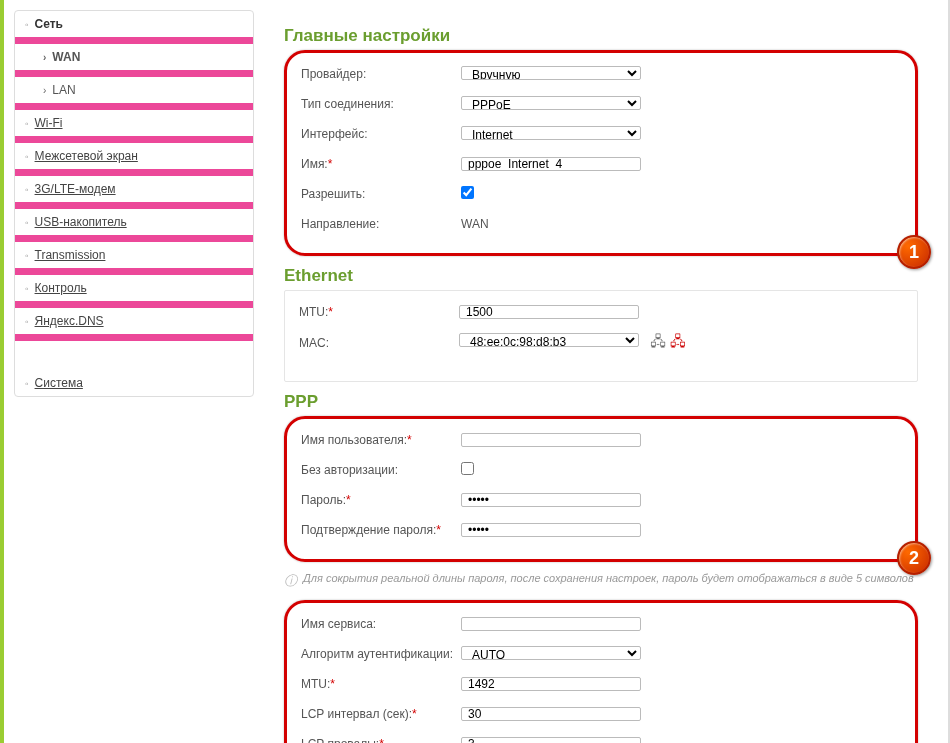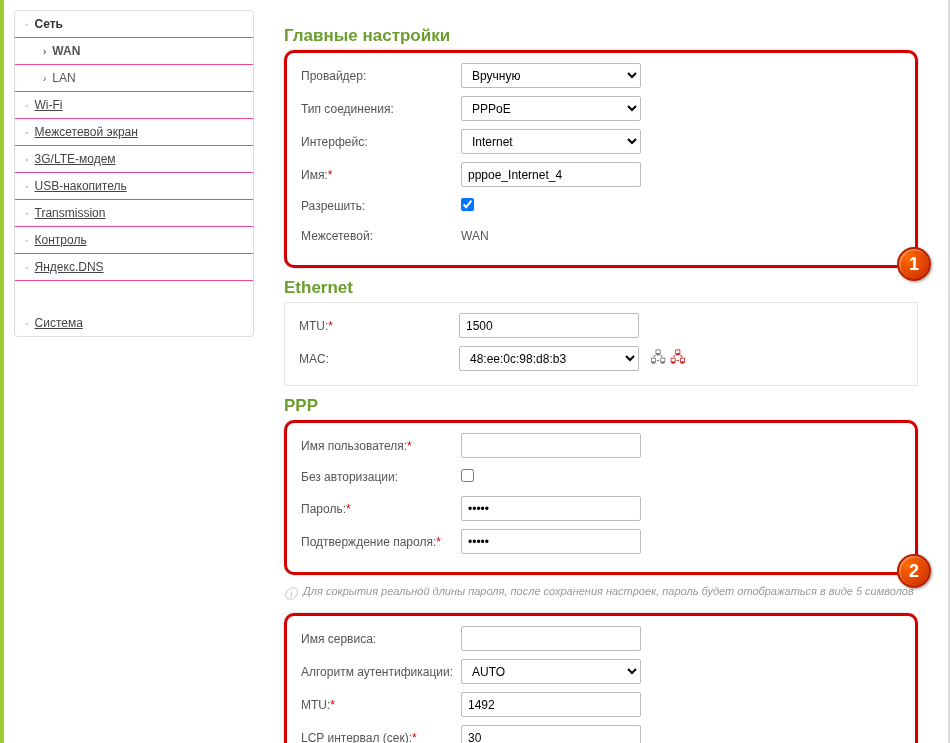--- a/index.html
+++ b/index.html
@@ -1,37 +1,37 @@
 <!DOCTYPE html>
 <html><head>
 <meta charset="utf-8">
 <style>
 * { box-sizing: border-box; margin: 0; padding: 0; }
 body { font-family: Arial, sans-serif; font-size: 12px; background: #f5f5f5; color: #333; }
 .container { display: flex; width: 950px; min-height: 743px; margin: 0 auto; background: #fff; border-left: 4px solid #9acd32; border-right: 2px solid #ddd; padding-top: 10px; }
 .sidebar { width: 260px; padding: 0 10px; }
 .nav-list { list-style: none; border: 1px solid #ddd; border-radius: 4px; overflow: hidden; }
-.nav-item { padding: 6px 10px; border-bottom: 1px solid #ec4899; font-size: 12px; color: #444; cursor: pointer; }
+.nav-item { padding: 6px 10px; border-bottom: 7px solid #ec4899; font-size: 12px; color: #444; cursor: pointer; }
 .nav-item:last-child { border-bottom: none; margin-top: 29px; }
 .nav-item.top { font-weight: normal; text-decoration: underline; }
 .nav-item.section { font-weight: bold; color: #333; }
 .nav-item.sub { padding-left: 28px; color: #555; }
 .nav-item.sub.active { font-weight: bold; }
 .nav-item::before { content: "◦"; color: #888; margin-right: 6px; font-size: 10px; display: inline-block; }
 .nav-item.sub::before { content: "›"; color: #666; }
 .main { flex: 1; padding: 10px 30px 10px 20px; position: relative; }
 .section-title { color: #6b9e2f; font-weight: bold; font-size: 17px; margin: 6px 0 4px 0; }
 .panel { border: 1px solid #e5e5e5; border-radius: 2px; padding: 10px 14px; margin-bottom: 10px; position: relative; }
-.highlight { border: 3px solid #d30000; border-radius: 10px; box-shadow: 0 0 2px rgba(0,0,0,0.3); }
+.highlight { border: 3px solid #d30000; border-radius: 21px; box-shadow: 0 0 2px rgba(0,0,0,0.3); }
 .row { display: flex; align-items: center; margin-bottom: 8px; min-height: 22px; }
-.row:last-child { margin-bottom: 4px; }
+.row:last-child { margin-bottom: 16px; }
 .label { width: 160px; color: #555; font-size: 12px; }
 .req { color: #d30000; }
 .control { flex: 1; }
-select, input[type=text], input[type=password] { width: 180px; height: 25px; border: 1px solid #bbb; border-radius: 2px; padding: 0 6px; font-size: 12px; background: #fff; }
+select, input[type=text], input[type=password] { width: 180px; height: 14px; border: 1px solid #bbb; border-radius: 2px; padding: 0 6px; font-size: 12px; background: #fff; }
 .static { color: #555; }
 .hint { color: #999; font-style: italic; font-size: 11px; margin: 6px 0 10px 0; display: flex; align-items: flex-start; gap: 6px; }
 .hint-icon { color: #bbb; font-size: 13px; }
 .badge { position: absolute; width: 34px; height: 34px; border-radius: 50%; background: radial-gradient(circle at 30% 30%, #ff6a00, #c62800); color: #fff; font-weight: bold; font-size: 18px; display: flex; align-items: center; justify-content: center; border: 2px solid #b52000; box-shadow: 1px 1px 3px rgba(0,0,0,0.4), inset 1px 1px 2px rgba(255,255,255,0.5); }
 .mac-icons { display: inline-flex; gap: 4px; margin-left: 8px; vertical-align: middle; }
 .mac-icon { font-size: 14px; color: #666; cursor: pointer; }
 .mac-icon.red { color: #c00; }
 </style>
 </head>
 <body>
@@ -70,21 +70,21 @@
       </div>
       <div class="row">
         <div class="label"><span>Имя:</span><span class="req">*</span></div>
         <div class="control"><input type="text" value="pppoe_Internet_4" style=""></div>
       </div>
       <div class="row">
         <div class="label">Разрешить:</div>
         <div class="control"><input type="checkbox" checked="" style=""></div>
       </div>
       <div class="row">
-        <div class="label">Межсетевой:</div>
+        <div class="label">Направление:</div>
         <div class="control static">WAN</div>
       </div>
       <div class="badge" style="right:-16px;bottom:-16px">1</div>
     </div>
 
     <div class="section-title">Ethernet</div>
     <div class="panel">
       <div class="row">
         <div class="label"><span>MTU:</span><span class="req">*</span></div>
         <div class="control"><input type="text" value="1500" style=""></div>

